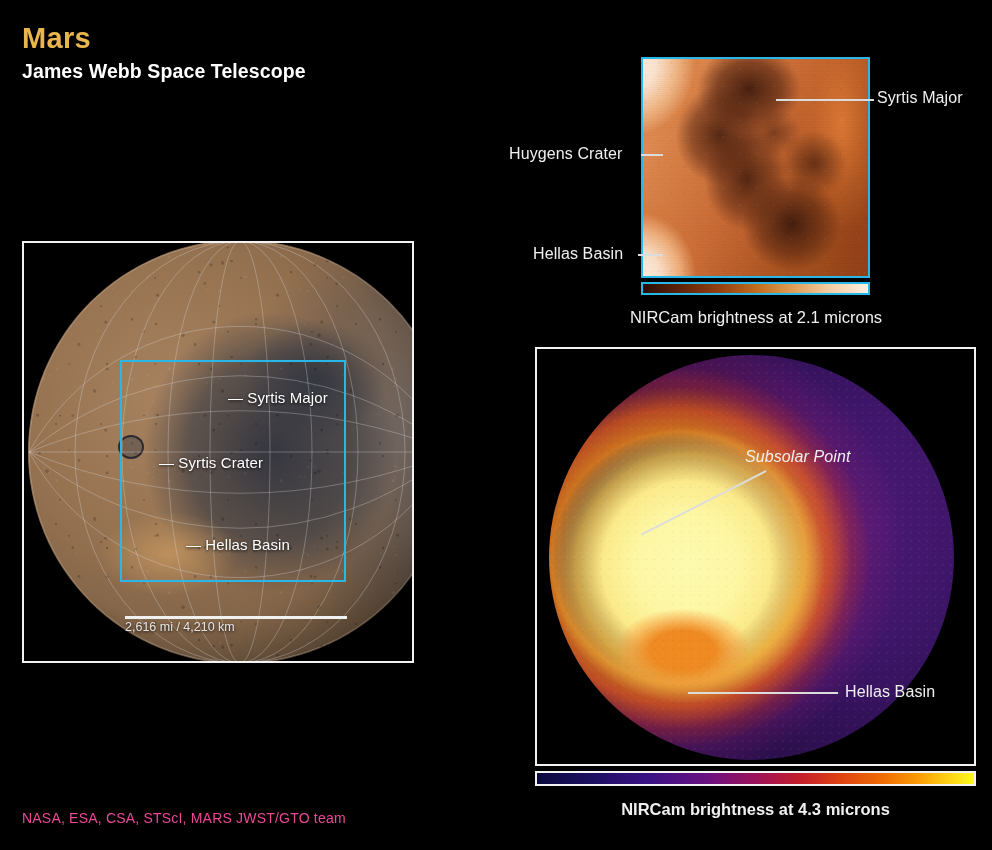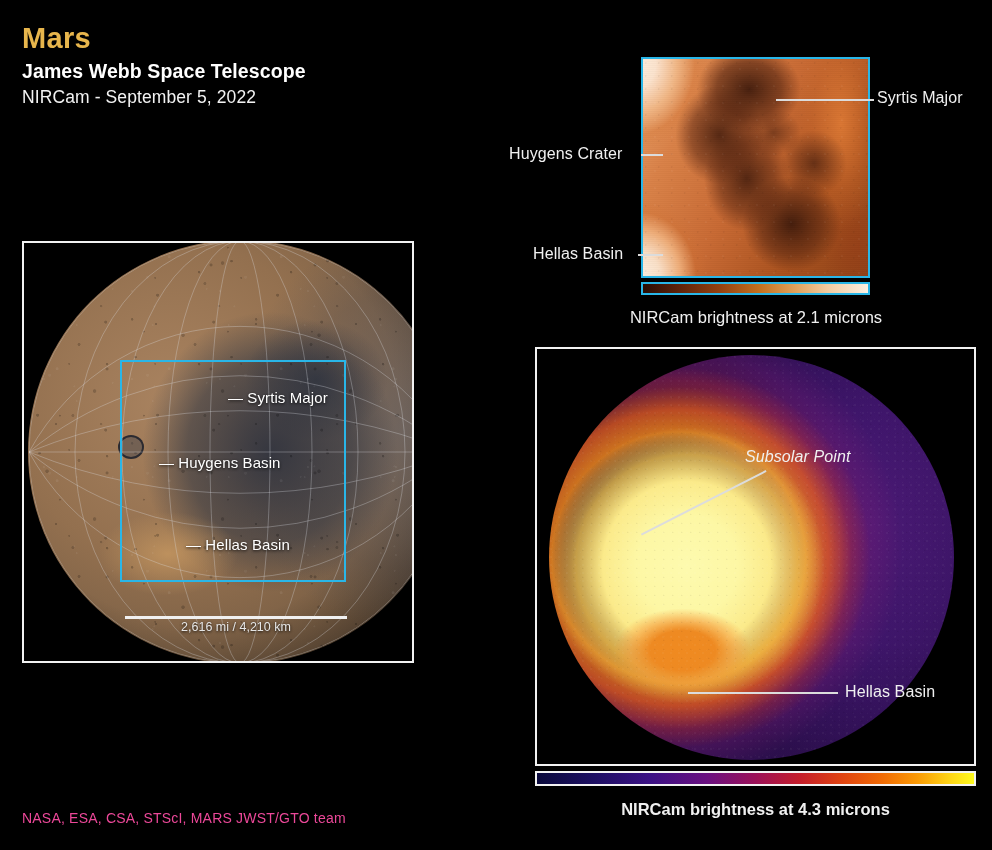--- a/index.html
+++ b/index.html
@@ -162,21 +162,21 @@
   #scalebar-line {
     position: absolute;
     left: 123px; top: 614px;
     width: 222px; height: 3px;
     background: #f0f0f0;
   }
   #scalebar-text {
     position: absolute;
     left: 123px; top: 618px;
     width: 222px;
-    text-align: center;
+    text-align: left;
     font-size: 12.5px;
     color: #e6e6e6;
     text-shadow: 0 1px 3px rgba(0,0,0,0.9);
   }
 
   #caption-left {
     position: absolute;
     left: 22px;
     top: 675px;
     width: 433px;
@@ -335,21 +335,20 @@
                           transform: rotate(-27deg); transform-origin: right center; }
   #anno-hellas-43       { left: 845px; top: 683px; }
   #leader-hellas-43     { left: 688px; top: 692px; width: 150px; }
 </style>
 </head>
 <body>
 
 <div id="header">
   <div id="title-mars">Mars</div>
   <div id="title-telescope">James Webb Space Telescope</div>
-  <div id="title-instrument">NIRCam - September 5, 2022</div>
 </div>
 
 <div id="panel-left-frame">
   <div id="globe-wrap">
     <div id="globe">
       <div id="globe-speckle"></div>
       <div id="huygens-crater-mark"></div>
       <svg id="globe-grid" viewBox="0 0 424 424">
         <defs>
           <clipPath id="sphereClip">
@@ -373,21 +372,21 @@
             <ellipse cx="212" cy="212" rx="211" ry="211" stroke-opacity="0.18"></ellipse>
           </g>
         </g>
       </svg>
     </div>
   </div>
 
   <div class="bracket-box" id="inset-box-left" style="left:96px; top:117px;"></div>
 
   <div class="map-label" style="left:204px; top:146px;">— Syrtis Major</div>
-  <div class="map-label" style="left:135px; top:211px;">— Huygens Basin</div>
+  <div class="map-label" style="left:135px; top:211px;">— Syrtis Crater</div>
   <div class="map-label" style="left:162px; top:293px;text-align:right;">— Hellas Basin</div>
 
   <div id="scalebar-line" style="left:101px; top:373px;"></div>
   <div id="scalebar-text" style="left:101px; top:377px;">2,616 mi / 4,210 km</div>
 </div>
 
 <div id="caption-left">
 </div>
 
 <div id="panel-21-frame">

